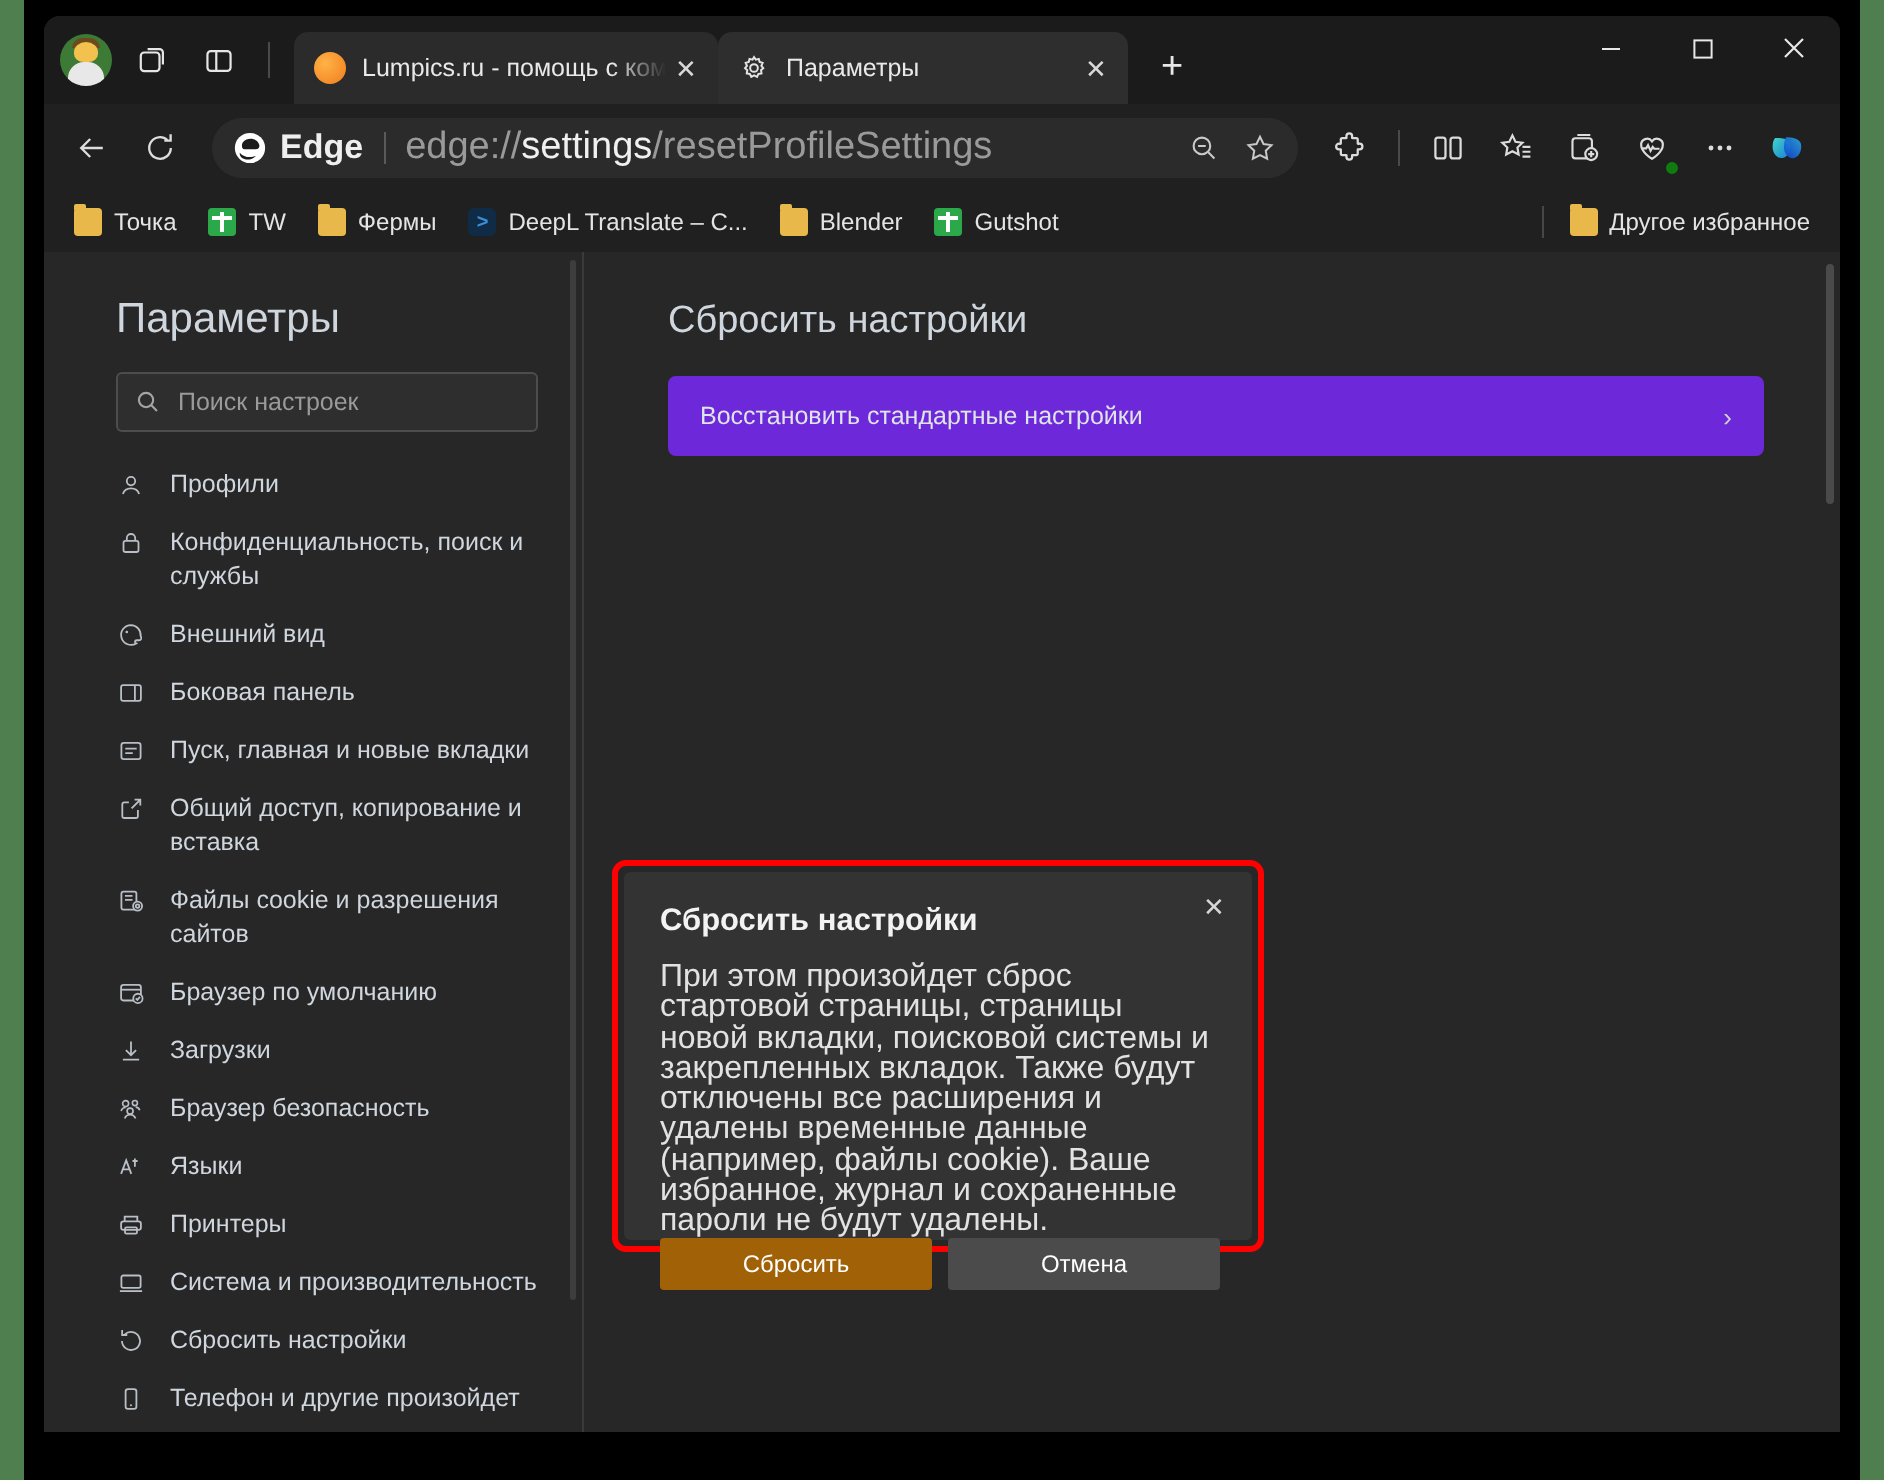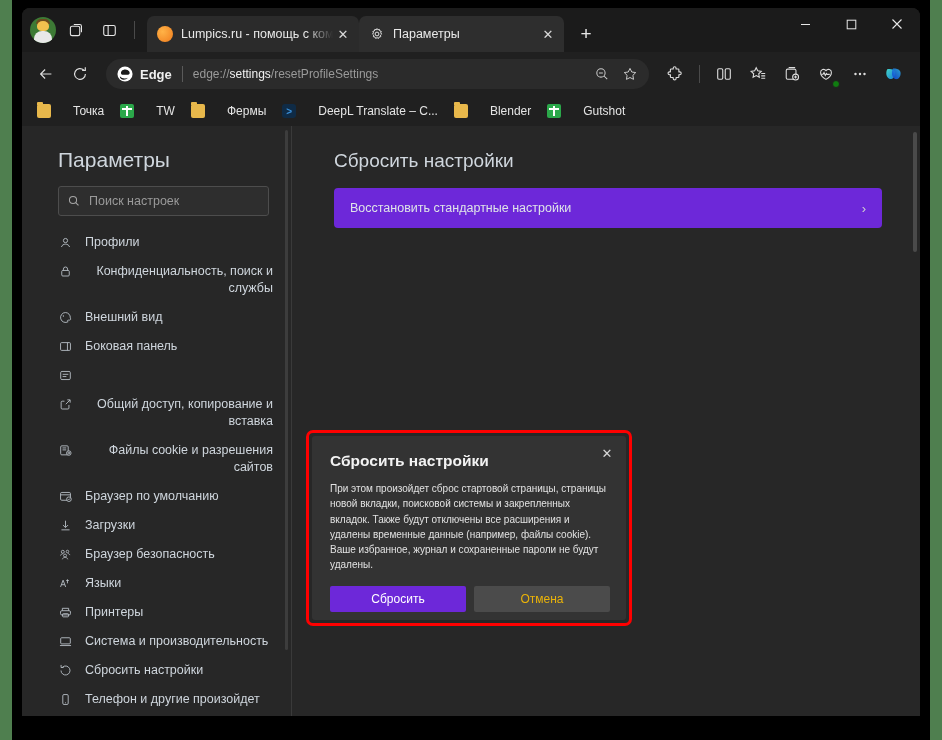--- a/index.html
+++ b/index.html
@@ -111,34 +111,34 @@
   .tb-icon {
     width: 32px; height: 32px; border-radius: 4px;
     display:flex; align-items:center; justify-content:center; color:#dcdcdc;
   }
   .omnibox {
     flex: 1 1 auto; height: 30px; margin: 0 8px;
     background: #2b2b2b; border-radius: 15px;
     display: flex; align-items: center; padding: 0 6px 0 10px;
   }
   .edge-logo { width: 18px; height: 18px; flex:0 0 18px; margin-right: 6px; }
-  .edge-label { color: #efefef; font-size: 13px; font-weight: 600; }
+  .edge-label { color: #efefef; font-size: 17px; font-weight: 600; }
   .omni-sep { width:1px; height:16px; background:#5a5a5a; margin: 0 10px; }
-  .url { font-size: 12px; color: #9a9a9a; white-space: nowrap; overflow: hidden; flex:1 1 auto;}
+  .url { font-size: 19px; color: #9a9a9a; white-space: nowrap; overflow: hidden; flex:1 1 auto;}
   .url b { color: #f0f0f0; font-weight: 400; }
   .omni-actions { display:flex; align-items:center; gap: 2px; margin-left: 4px;}
   .omni-btn { width:26px; height:26px; display:flex; align-items:center; justify-content:center; color:#c9c9c9;}
 
   
   .bookmarks {
     height: 30px; background: #202020;
     display: flex; align-items: center; padding: 0 8px; gap: 2px;
     font-size: 12px; color: #e4e4e4;
   }
-  .bm { display:flex; align-items:center; gap:22px; padding: 3px 7px; border-radius:4px; white-space:nowrap; }
+  .bm { display:flex; align-items:center; gap:6px; padding: 3px 7px; border-radius:4px; white-space:nowrap; }
   .bm-ico { width:14px; height:14px; flex:0 0 14px; display:block; }
   .folder {
     background:#e8b84b; border-radius:2px; position:relative;
   }
   .folder:before {
     content:""; position:absolute; left:0; top:-2px; width:6px; height:3px;
     background:#e8b84b; border-radius:1px 1px 0 0;
   }
   .green-sq { background:#2ba84a; border-radius:2px; position:relative; }
   .green-sq:after {
@@ -168,21 +168,21 @@
   }
   .settings-title {
     color: #cfd6dd; font-size: 21px; padding: 0 0 14px 36px; font-weight: 400;
   }
   .searchbox {
     margin: 0 22px 0 36px; height: 30px;
     background: #2e2e2e; border: 1px solid #4d4d4d; border-radius: 3px;
     display: flex; align-items: center; padding: 0 8px; gap: 8px;
   }
   .search-ph { color: #9a9a9a; font-size: 12.5px; }
-  .navlist { margin-top: 12px; text-align: right; }
+  .navlist { margin-top: 12px; }
   .navitem {
     display: flex; align-items: flex-start; gap: 11px;
     padding: 6px 18px 6px 36px;
     color: #cfd6dd; font-size: 12.5px; line-height: 17px;
   }
   .navitem .ni-ico { flex: 0 0 16px; width:16px; height:16px; margin-top:1px; color:#b8bfc6; }
   .sb-scroll {
     position:absolute; right: 3px; top: 4px; width: 3px; height: 520px;
     background: #3d3d3d; border-radius:2px;
   }
@@ -213,29 +213,29 @@
     padding: 16px 18px 14px 18px;
     position: relative;
   }
   .dlg-close {
     position: absolute; right: 8px; top: 6px;
     width: 22px; height: 22px;
     display:flex; align-items:center; justify-content:center;
     color: #d6d6d6; font-size: 13px;
   }
   .dlg-title { color: #f3f3f3; font-size: 15.5px; font-weight: 700; margin-bottom: 11px; }
-  .dlg-body { color: #e2e2e2; font-size: 10px; line-height: 15.3px; margin-bottom: 13px; }
+  .dlg-body { color: #e2e2e2; font-size: 16px; line-height: 15.3px; margin-bottom: 0; }
   .dlg-buttons { display: flex; gap: 8px; }
   .btn {
     height: 26px; min-width: 136px;
     display: flex; align-items: center; justify-content: center;
     font-size: 12px; border-radius: 2px;
   }
-  .btn-primary { background: #6d28d9; color: #ffffff; }
-  .btn-secondary { background: #4b4b4b; color: #eab308; }
+  .btn-primary { background: #a16207; color: #ffffff; }
+  .btn-secondary { background: #4b4b4b; color: #ffffff; }
 
   .page-scroll {
     position:absolute; right:3px; top:6px; width:4px; height:120px;
     background:#4a4a4a; border-radius:2px;
   }
   svg { display:block; }
 </style>
 </head>
 <body>
 
@@ -420,20 +420,27 @@
       <span>DeepL Translate – C...</span>
     </div>
     <div class="bm">
       <span class="bm-ico folder"></span>
       <span>Blender</span>
     </div>
     <div class="bm">
       <span class="bm-ico green-sq"></span>
       <span>Gutshot</span>
     </div>
+    <div class="bm-right">
+      <span class="bm-vsep"></span>
+      <div class="bm">
+        <span class="bm-ico folder"></span>
+        <span>Другое избранное</span>
+      </div>
+    </div>
   </div>
 
   <div class="page">
 
     <div class="sidebar">
       <div class="settings-title">Параметры</div>
 
       <div class="searchbox">
         <span>
           <svg width="14" height="14" viewBox="0 0 20 20" fill="none" stroke="#a5a5a5" stroke-width="1.5">
@@ -486,20 +493,21 @@
           <span>Боковая панель</span>
         </div>
 
         <div class="navitem">
           <span class="ni-ico">
             <svg width="15" height="15" viewBox="0 0 20 20" fill="none" stroke="currentColor" stroke-width="1.2">
               <rect x="3.6" y="4.6" width="12.8" height="10.8" rx="1.6"></rect>
                 <path d="M6.2 8.4h7.6M6.2 11.4h5"></path>
             </svg>
             </span>
+          <span>Пуск, главная и новые вкладки</span>
         </div>
 
         <div class="navitem">
           <span class="ni-ico">
             <svg width="15" height="15" viewBox="0 0 20 20" fill="none" stroke="currentColor" stroke-width="1.2">
               <path d="M14.6 10.6v4a1.4 1.4 0 0 1-1.4 1.4H5.6a1.4 1.4 0 0 1-1.4-1.4V7a1.4 1.4 0 0 1 1.4-1.4h3"></path>
               <path d="M10.4 9.6l5.6-5.6M12.4 3.8h3.8v3.8"></path>
             </svg>
             </span>
           <span>Общий доступ, копирование и вставка</span>

